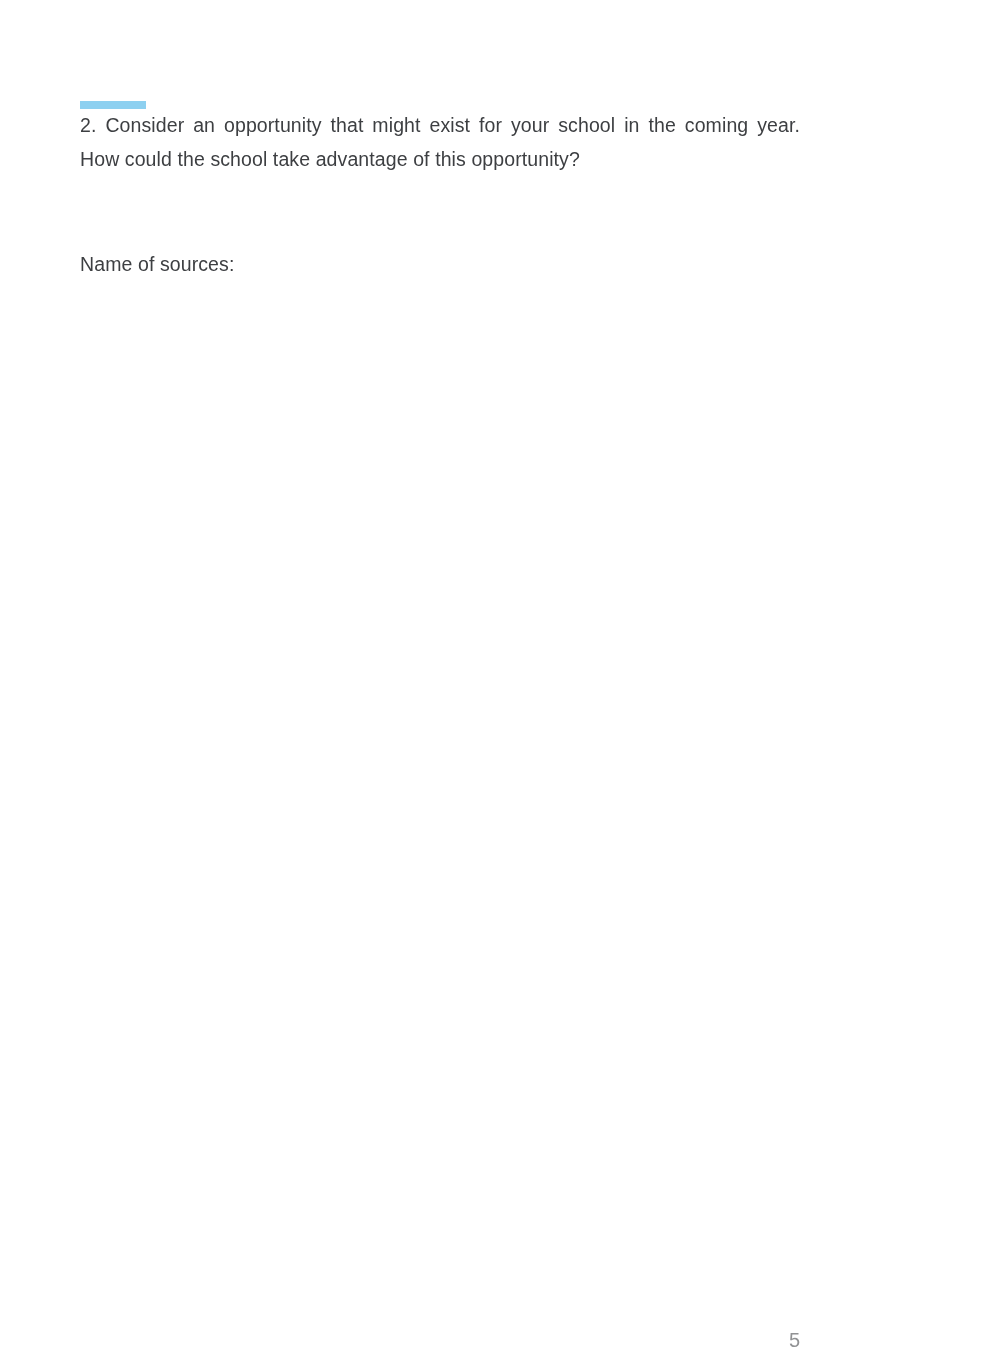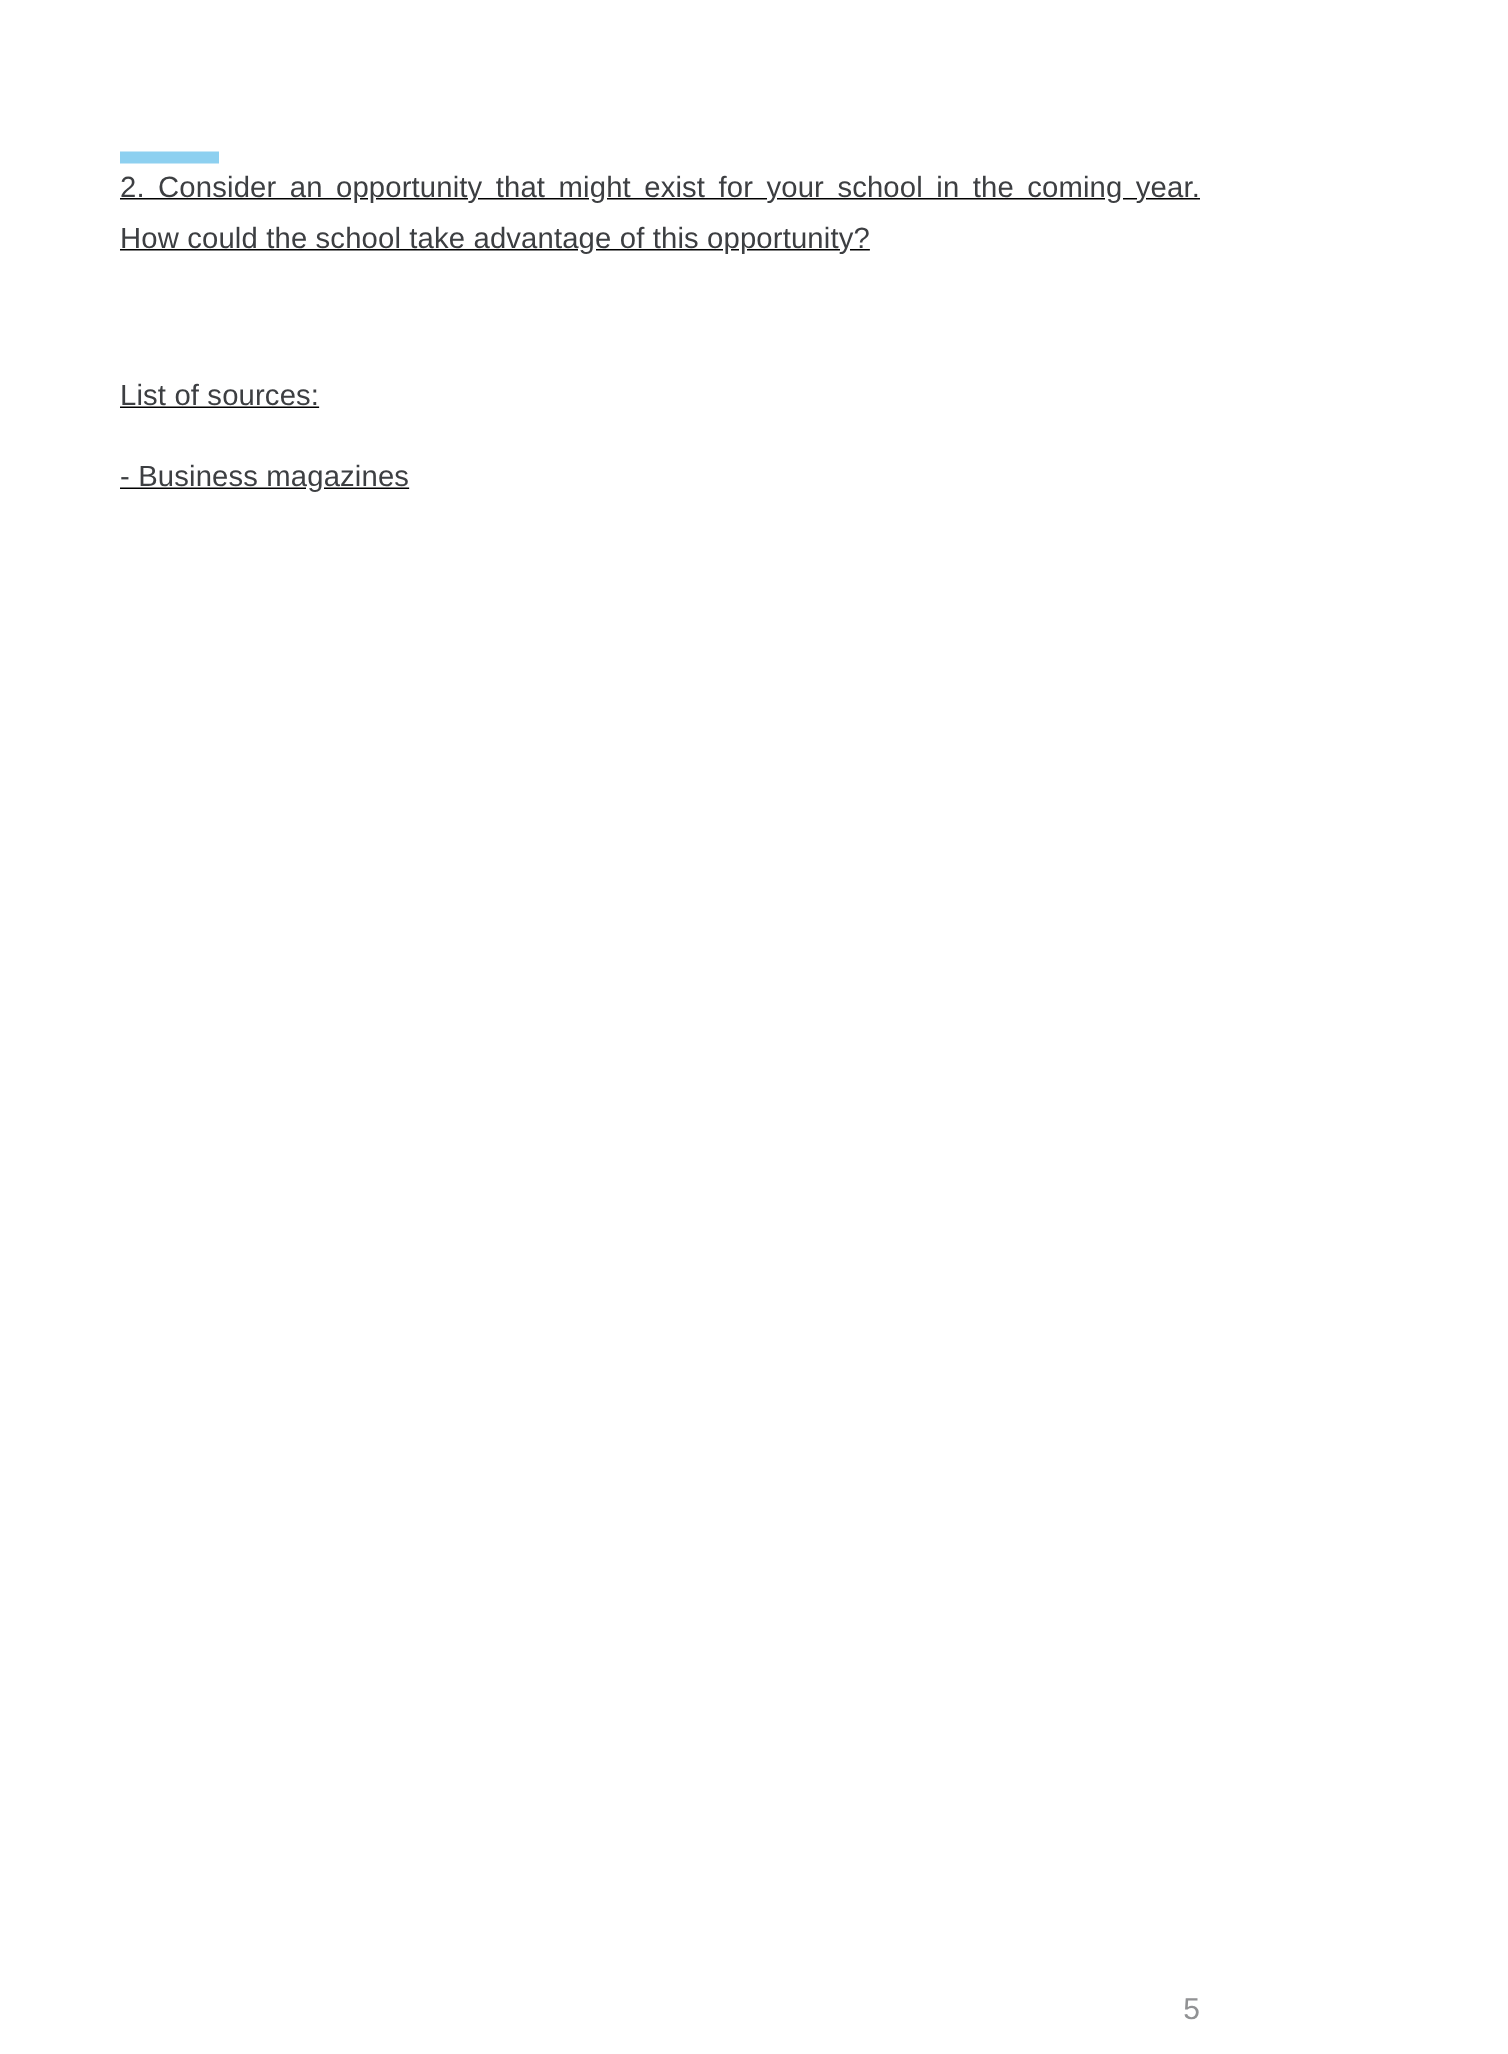--- a/index.html
+++ b/index.html
@@ -7,21 +7,20 @@
     padding: 0;
     background: #ffffff;
   }
   .page {
     position: relative;
     width: 867px;
     height: 1369px;
     background: #ffffff;
     overflow: hidden;
     font-family: "Liberation Sans", sans-serif;
-    text-decoration: underline;
   }
   .content {
     padding: 0 67px 0 80px;
   }
   .accent-bar {
     width: 66px;
     height: 8px;
     margin-top: 101px;
     background: #8DD0F0;
   }
@@ -53,22 +52,21 @@
 <div class="page">
   <div class="content">
 
     <div class="accent-bar" style="background: rgb(141, 208, 240);"></div>
 
     <p class="para justify">2. Consider an opportunity that might exist for your school in the coming year. How could the school take advantage of this opportunity?</p>
 
 
     <div class="spacer"></div>
 
-    <p class="para">List of sources:</p>
+    <p class="para">Name of sources:</p>
 
 
-    <p class="para">- Business magazines</p>
 
 
   </div>
 
   <div class="page-number" style="color: rgb(145, 146, 148);">5</div>
 </div>
 
 </body></html>

